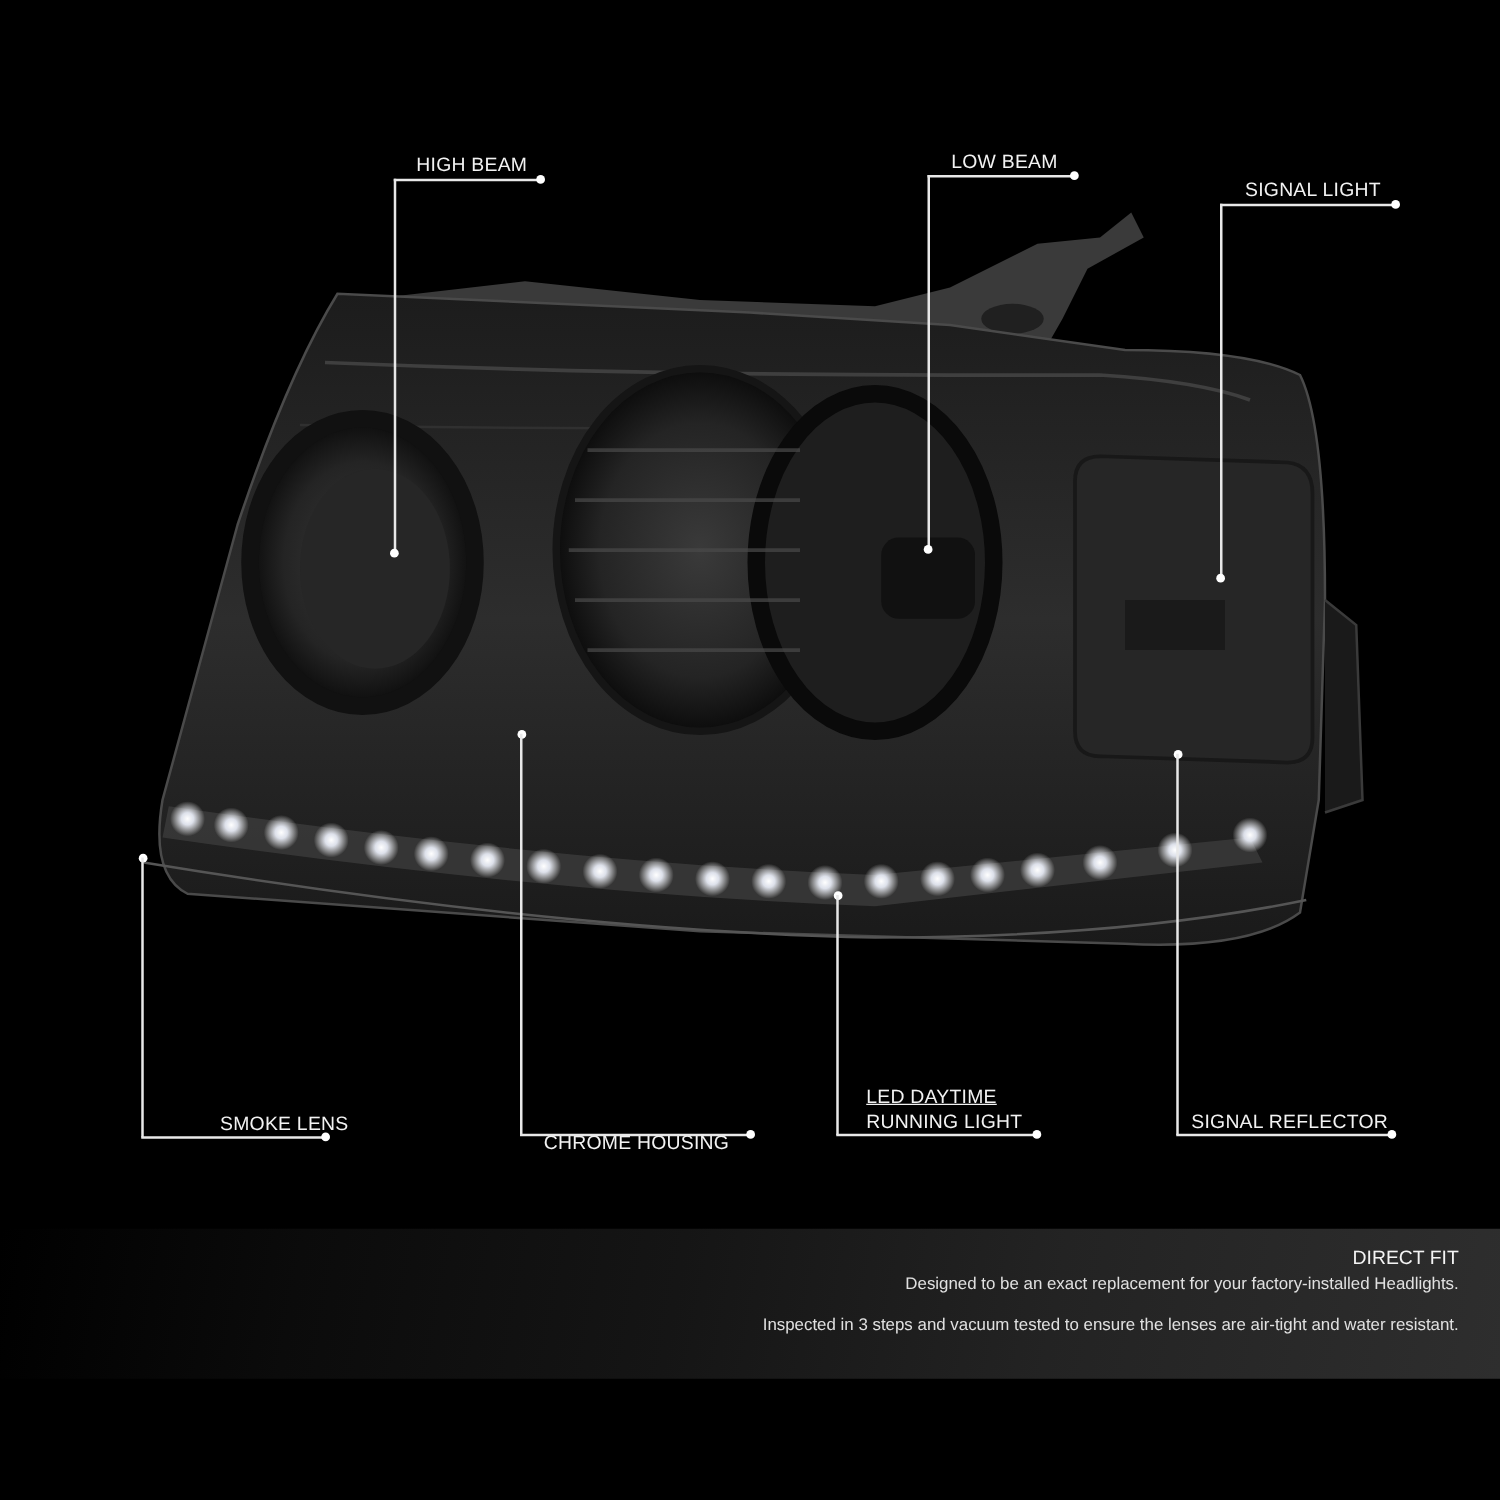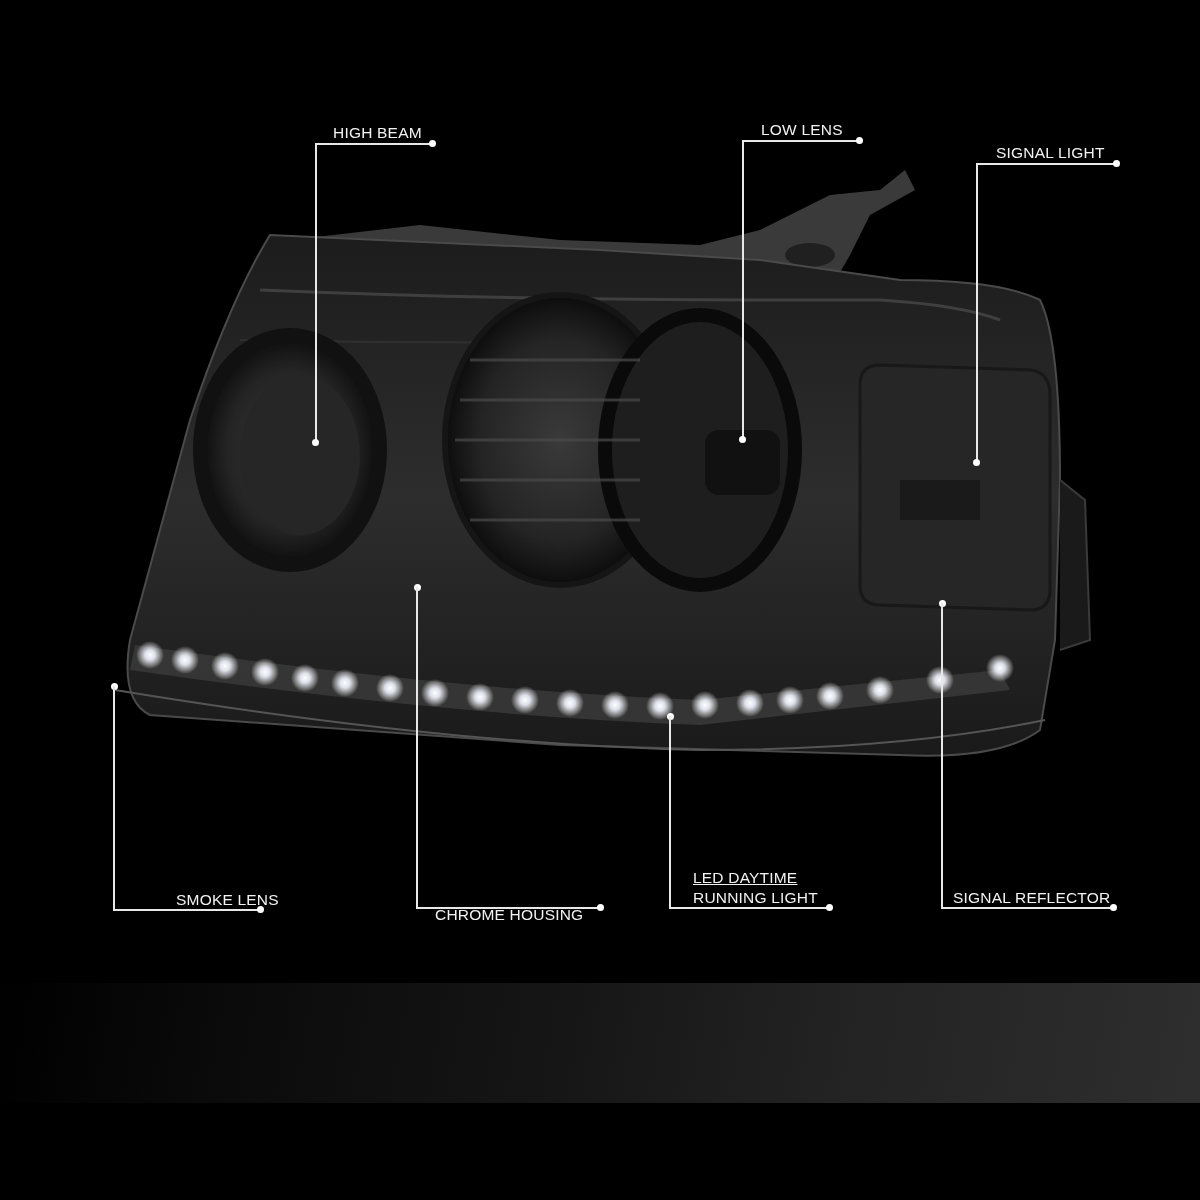--- a/index.html
+++ b/index.html
@@ -94,21 +94,21 @@
 
   <div>
     <div class="callout-label" style="left:333px;top:124px;">HIGH BEAM</div>
     <div class="line" style="left:315px;top:143px;width:118px;height:2px;"></div>
     <div class="line" style="left:315px;top:143px;width:2px;height:300px;"></div>
     <div class="dot" style="left:429px;top:140px;"></div>
     <div class="dot" style="left:312px;top:439px;"></div>
   </div>
 
   <div>
-    <div class="callout-label" style="left:761px;top:121px;">LOW LENS</div>
+    <div class="callout-label" style="left:761px;top:121px;">LOW BEAM</div>
     <div class="line" style="left:742px;top:140px;width:118px;height:2px;"></div>
     <div class="line" style="left:742px;top:140px;width:2px;height:300px;"></div>
     <div class="dot" style="left:856px;top:137px;"></div>
     <div class="dot" style="left:739px;top:436px;"></div>
   </div>
 
   <div>
     <div class="callout-label" style="left:996px;top:144px;">SIGNAL LIGHT</div>
     <div class="line" style="left:976px;top:163px;width:140px;height:2px;"></div>
     <div class="line" style="left:976px;top:163px;width:2px;height:300px;"></div>
@@ -143,17 +143,22 @@
 
   <div>
     <div class="callout-label" style="left:953px;top:889px;">SIGNAL REFLECTOR</div>
     <div class="dot" style="left:939px;top:600px;"></div>
     <div class="line" style="left:941px;top:603px;width:2px;height:305px;"></div>
     <div class="line" style="left:941px;top:907px;width:174px;height:2px;"></div>
     <div class="dot" style="left:1110px;top:904px;"></div>
   </div>
 
   <div class="info-panel">
+    <div class="info-block" style="top:15px;">
+      <div class="info-title">DIRECT FIT</div>
+      <div class="info-desc">Designed to be an exact replacement for your factory-installed Headlights.</div>
+    </div>
     <div class="info-block" style="top:66px;">
+      <div class="info-desc">Inspected in 3 steps and vacuum tested to ensure the lenses are air-tight and water resistant.</div>
     </div>
   </div>
 
 </div>
 
 </body></html>

